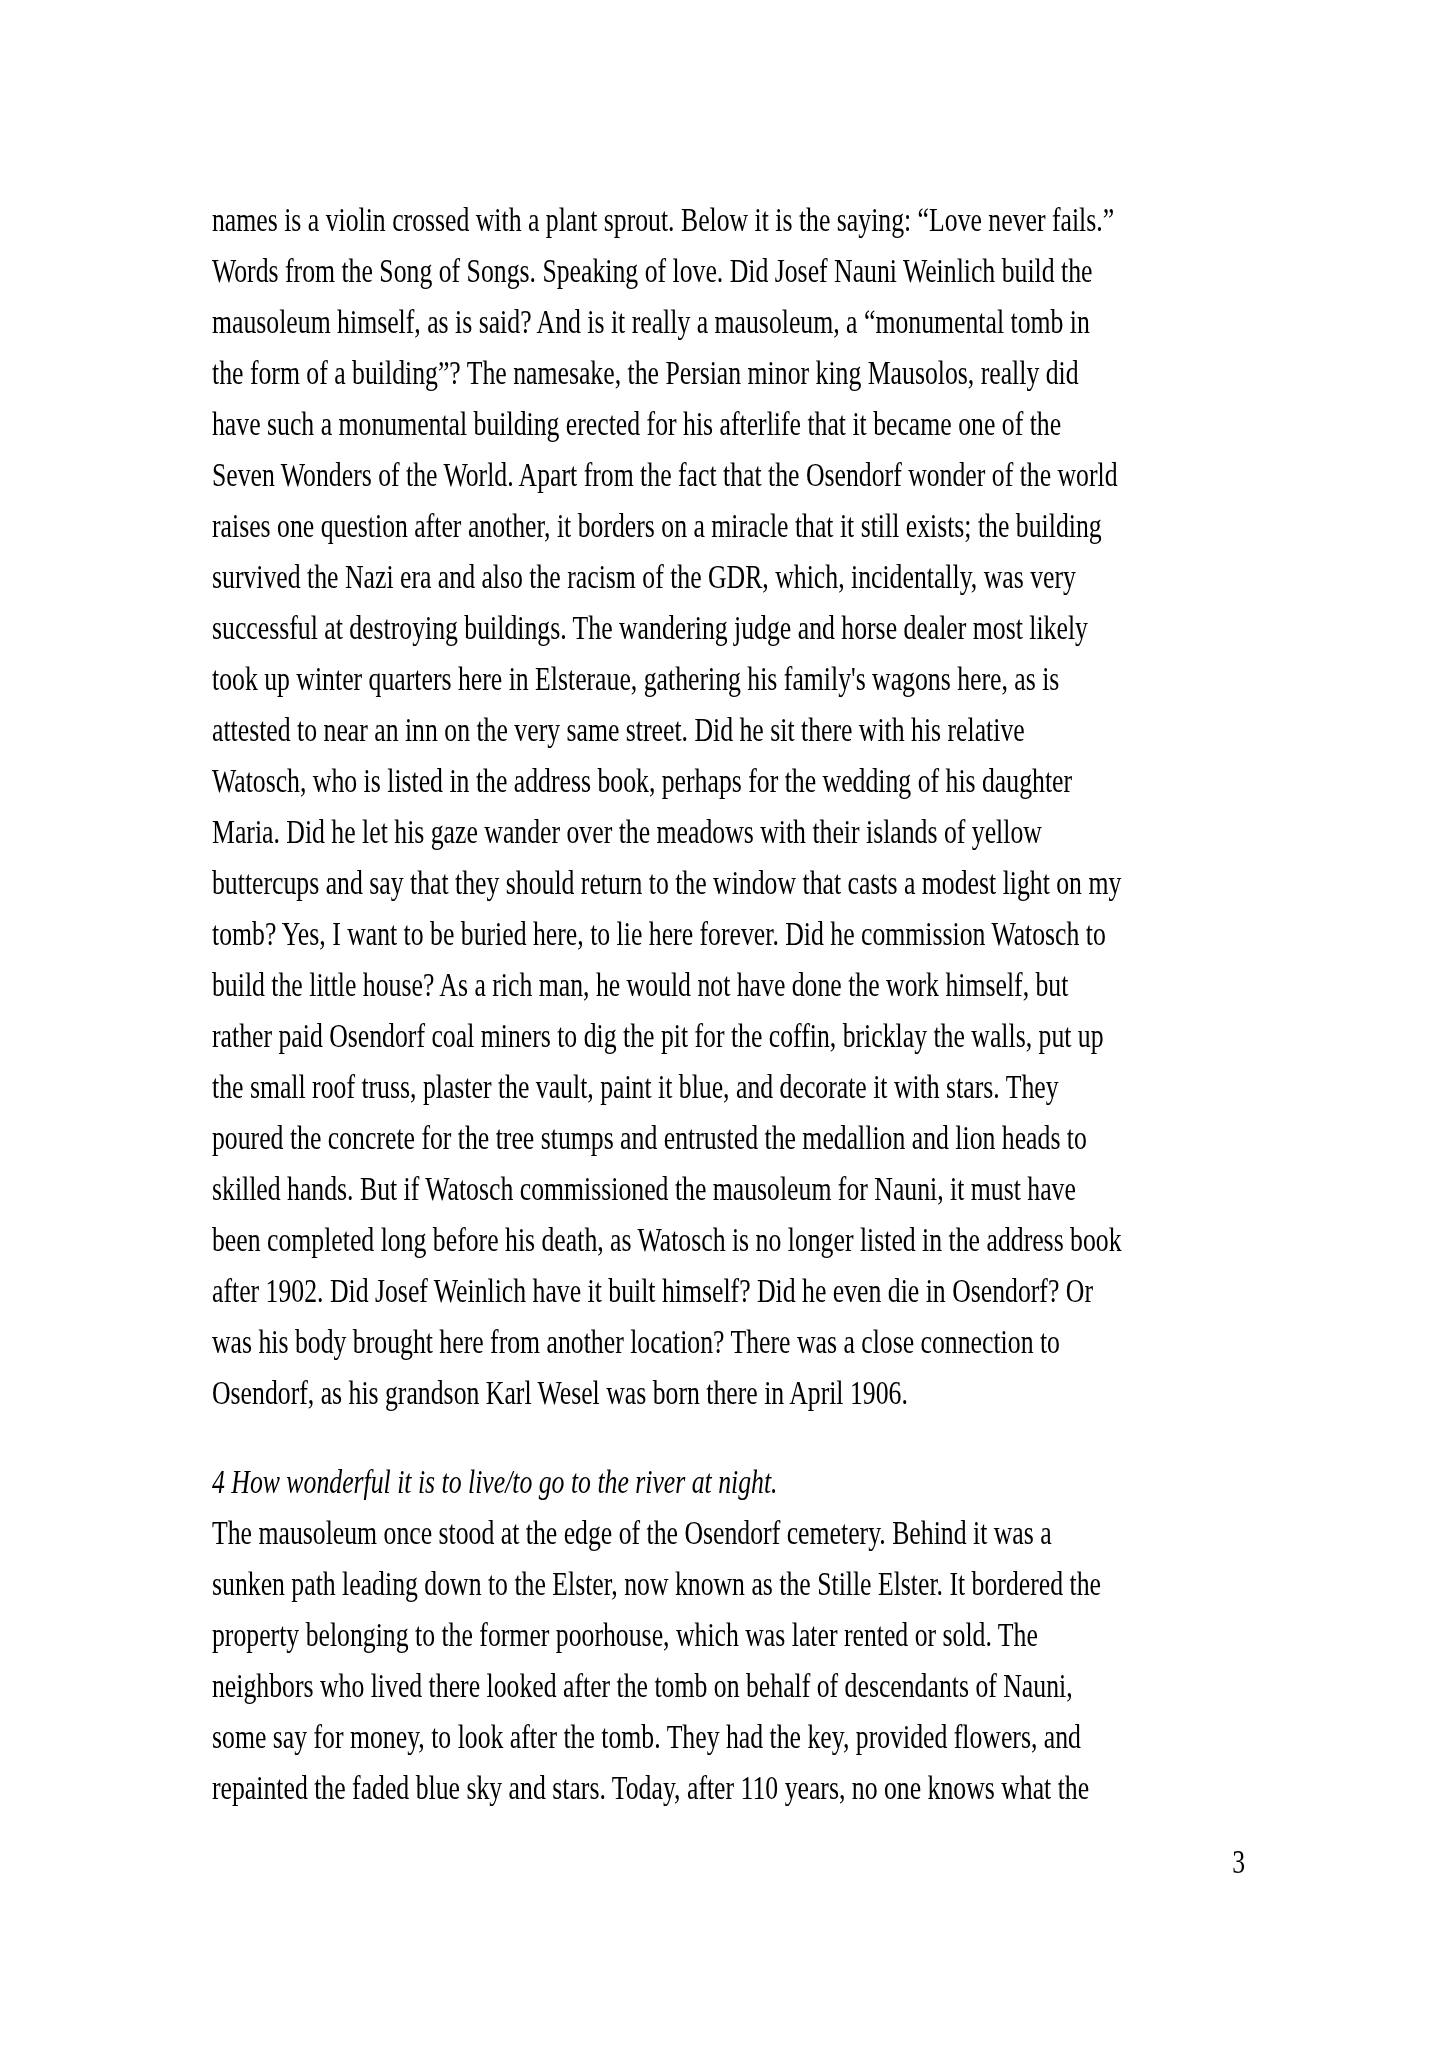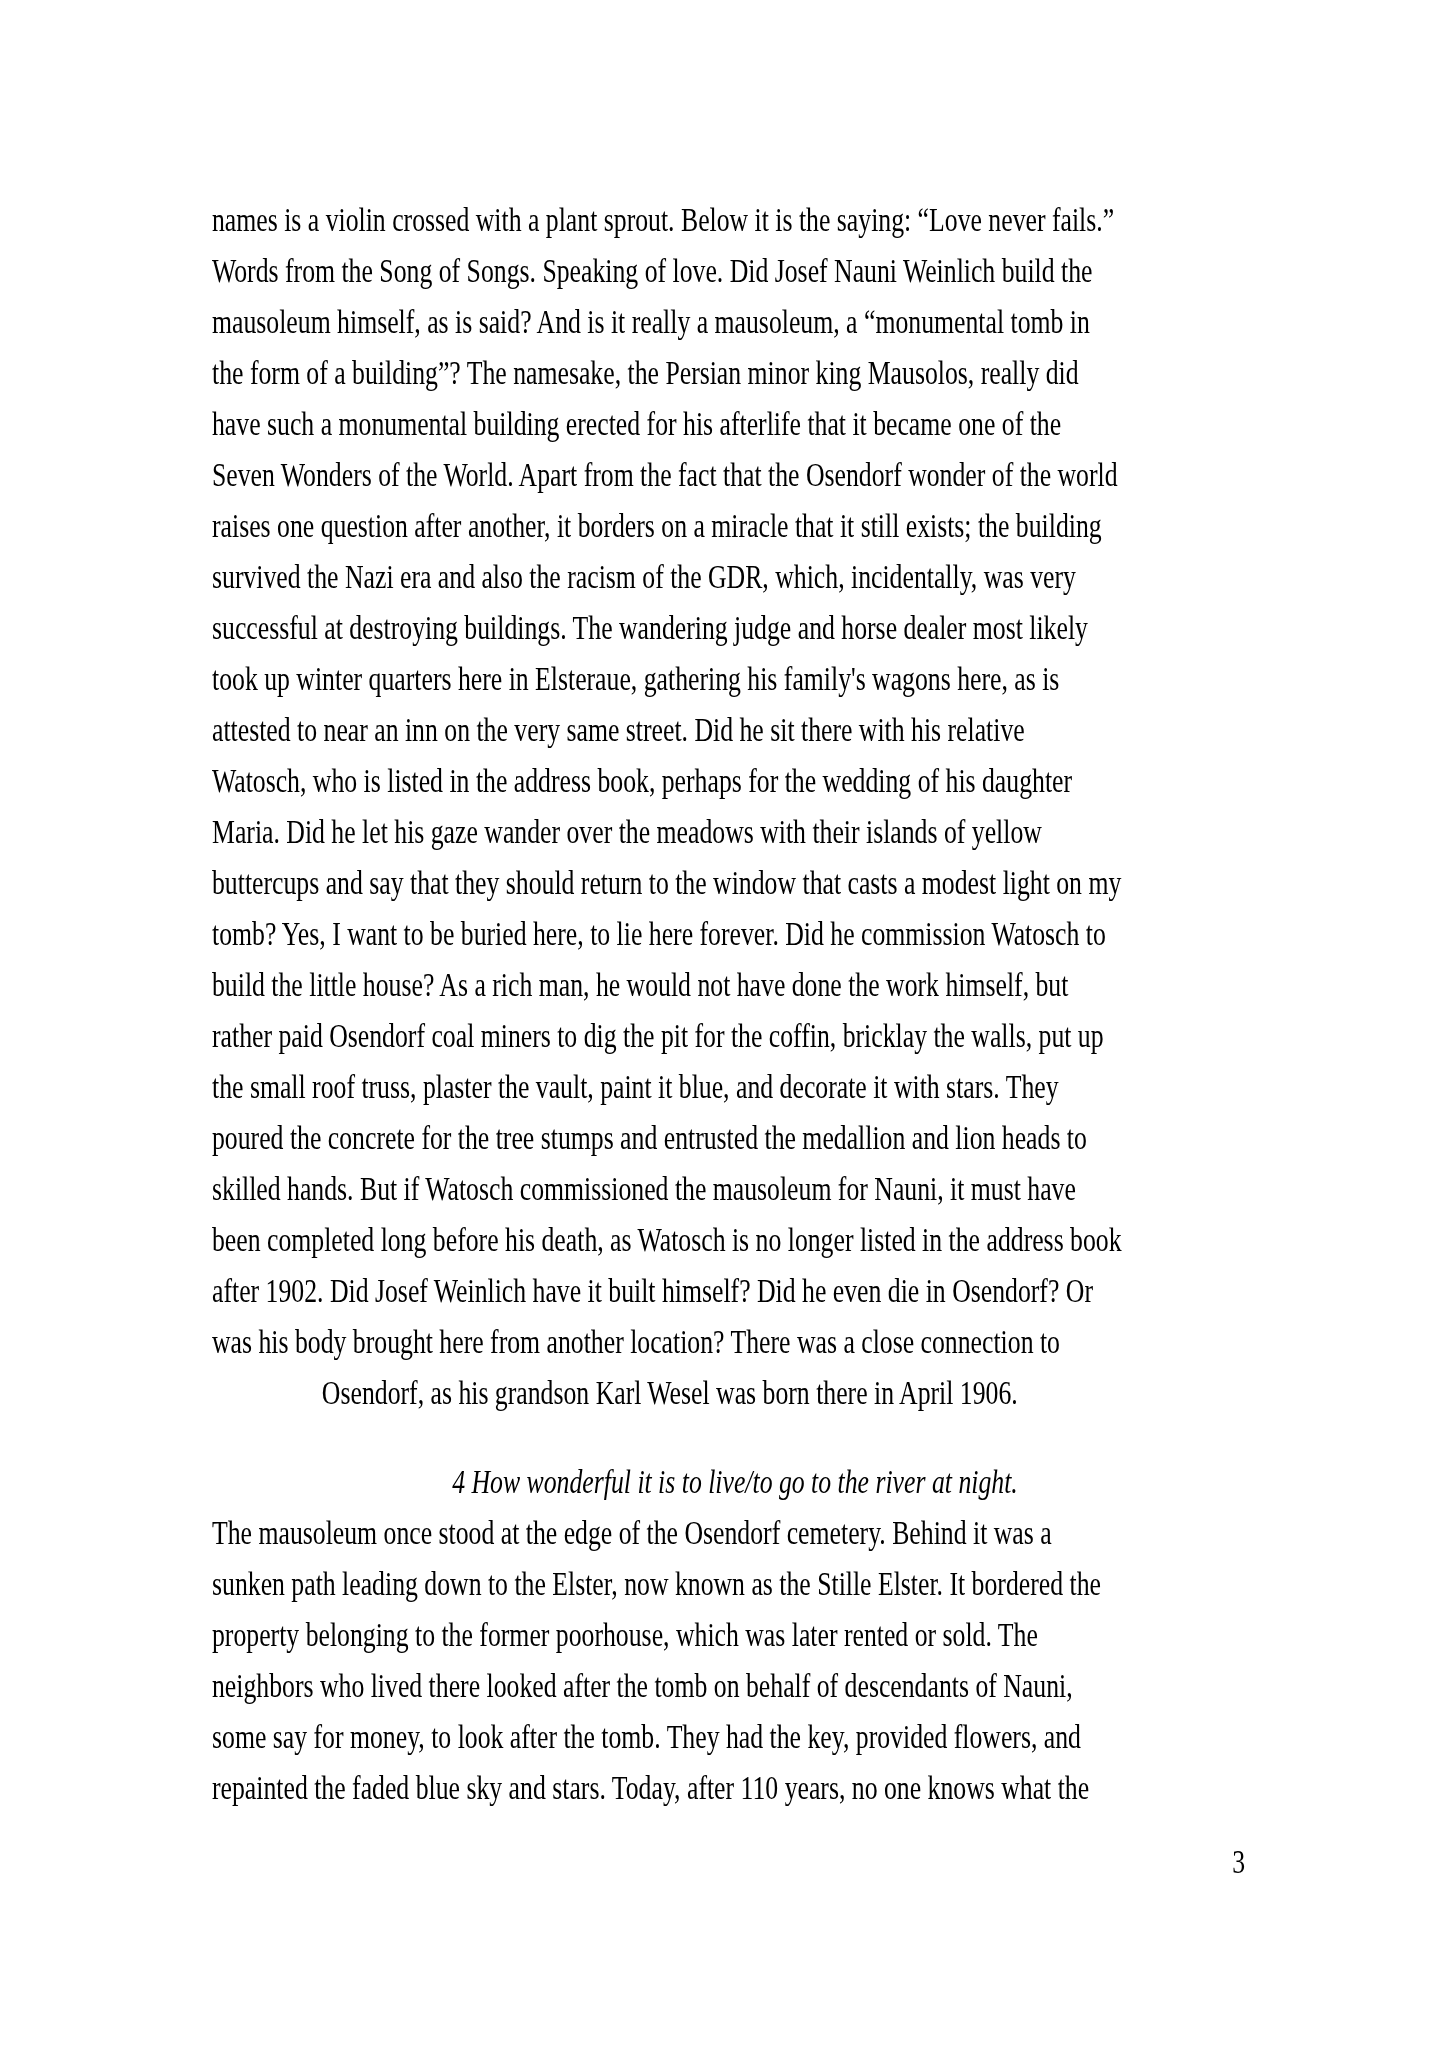--- a/index.html
+++ b/index.html
@@ -14,21 +14,20 @@
     background: #ffffff;
     color: #000000;
     font-family: "Liberation Serif", "DejaVu Serif", serif;
     overflow: hidden;
   }
   .content {
     position: absolute;
     left: 212px;
     top: 195px;
     width: 1033px;
-    text-align: right;
   }
   .line {
     font-size: 33px;
     line-height: 51px;
     white-space: nowrap;
     transform: scaleX(0.78);
     transform-origin: 0 50%;
   }
   .heading {
     font-style: italic;

